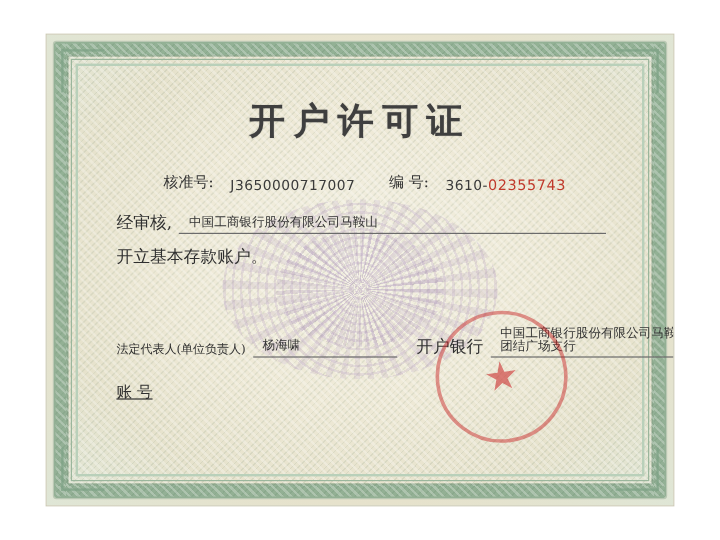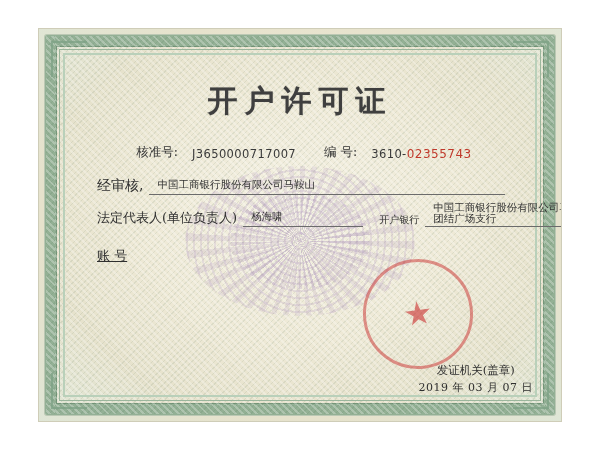--- a/index.html
+++ b/index.html
@@ -290,43 +290,42 @@
       </div>
     </div>
 
     <div class="body-line">
       <span class="txt">经审核,</span>
       <span class="fill">
         <span>中国工商银行股份有限公司马鞍山</span>
       </span>
     </div>
 
+    <div class="line2">
+      <span class="txt">开立基本存款账户。</span>
+    </div>
 
     <div class="dual-row">
-      <span class="txt" style="font-size:13px;">法定代表人(单位负责人)</span>
+      <span class="txt" style="font-size:10px;margin-top:47px;">法定代表人(单位负责人)</span>
       <span class="fill mid">
         <span>杨海啸</span>
       </span>
-      <span class="txt" style="font-size:10px;margin-left:10px;">开户银行</span>
+      <span class="txt" style="font-size:14px;margin-left:10px;">开户银行</span>
       <span class="fill wide">
         <span class="bank-val">
           <span class="l1">中国工商银行股份有限公司马鞍山</span>
           <span class="l2">团结广场支行</span>
         </span>
       </span>
     </div>
 
     <div class="acct-row">
       <span class="txt" style="font-size:13px;text-decoration:underline;">账 号</span>
     </div>
 
   </div>
 
   <div class="seal">
     
   </div>
 
-  <div class="issuer">
-    <div>发证机关(盖章)</div>
-    <div class="date">2019 年 03 月 07 日</div>
-  </div>
 
 </div>
 
 </body></html>

